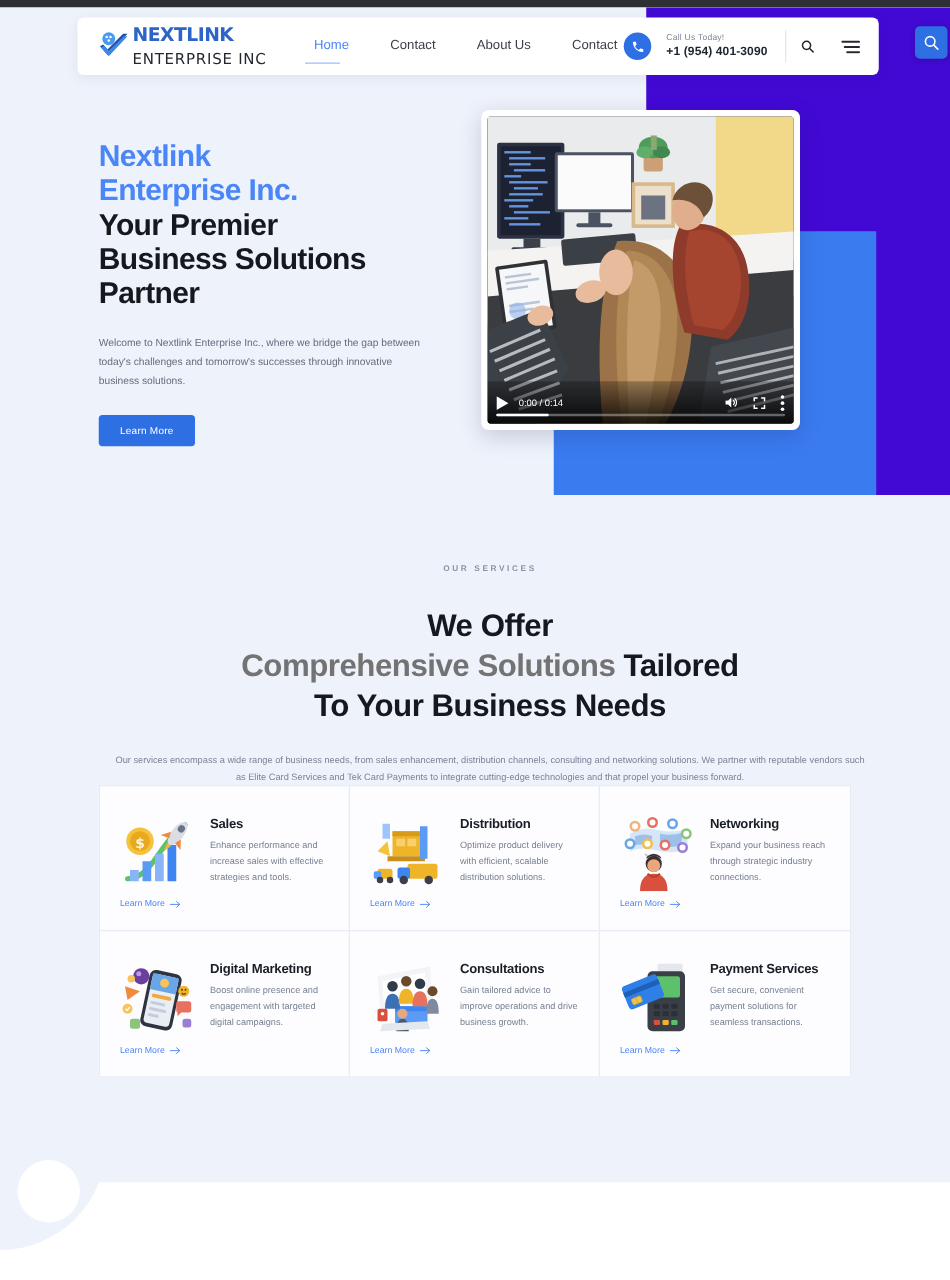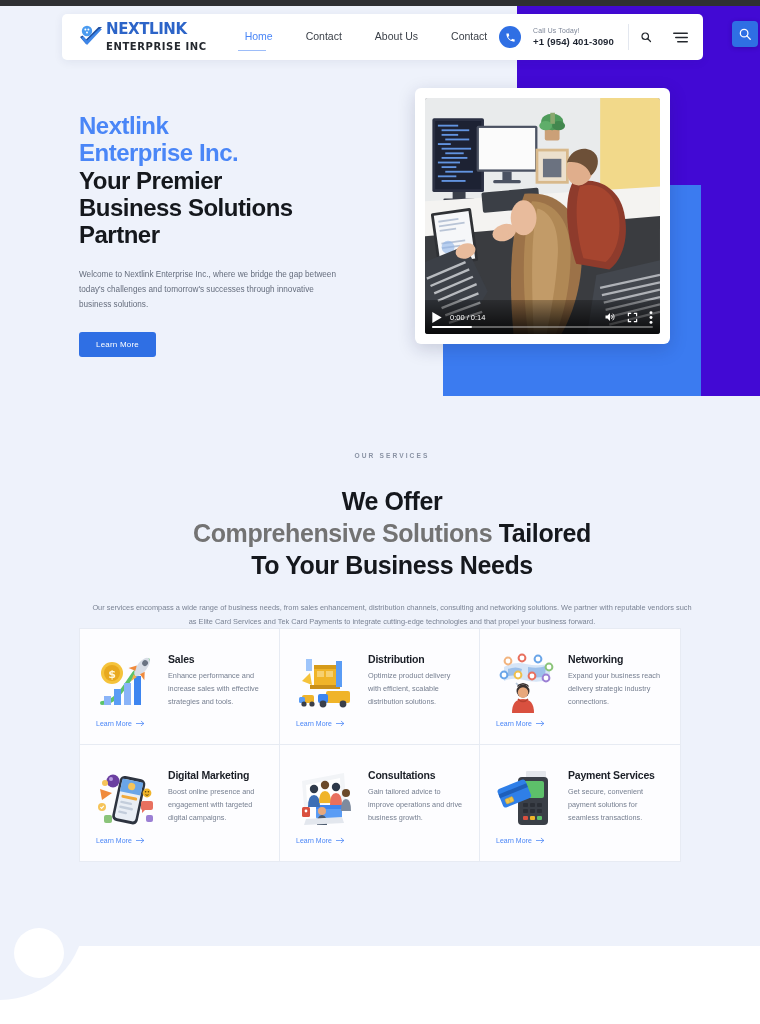--- a/index.html
+++ b/index.html
@@ -29,21 +29,21 @@
     display:flex; align-items:center;
   }
   .logo { display:flex; align-items:center; margin-left:16px; }
   .logo-mark { position:relative; width:26px; height:24px; flex:0 0 auto; }
   .logo-text { margin-left:2px; line-height:1; }
   .logo-line1 {
     font-weight:bold; font-size:15px; letter-spacing:-0.4px; color:#2c64c8;
     font-family:"DejaVu Sans", sans-serif;
   }
   .logo-line2 {
-    font-weight:bold; font-size:10px; letter-spacing:0.6px; color:#24282e;
+    font-weight:normal; font-size:12px; letter-spacing:0.6px; color:#24282e;
     font-family:"DejaVu Sans", sans-serif; margin-top:5px;
   }
   .nav { display:flex; align-items:center; margin-left:30px; gap:25px; }
   .nav-item { font-size:10.5px; color:#3a3f47; position:relative; padding-bottom:2px; cursor:pointer;padding-left:8px; }
   .nav-item.active { color:#4a86f7; }
   .nav-item.active:after {
     content:""; position:absolute; left:1px; bottom:-7px; width:28px; height:1.5px;
     background:#9dbdf9;
   }
 
@@ -74,22 +74,22 @@
     margin-top:18px; font-size:8.2px; line-height:1.85; color:#656d7d; width:266px;
   }
   .btn-primary {
     display:inline-block; margin-top:20px; background:#2f6fe4; color:#fff;
     font-size:8px; padding:8px 17px; border-radius:3px; border:none; cursor:pointer;
     letter-spacing:.2px;
   }
 
   
   .video-card {
-    position:absolute; left:415px; top:88px; width:255px; height:256px;
-    background:#ffffff; border-radius:6px; padding:10px;
+    position:absolute; left:385px; top:88px; width:255px; height:256px;
+    background:#ffffff; border-radius:6px; padding:5px;
     box-shadow:0 5px 18px rgba(20,30,70,.18);
   }
   .video-inner { position:relative; width:100%; height:100%; border-radius:3px; overflow:hidden; background:#2a2c30; }
   .vid-photo { position:absolute; inset:0; }
 
   .vid-controls {
     position:absolute; left:0; right:0; bottom:0; height:34px;
     background:linear-gradient(to top, rgba(0,0,0,.85), rgba(0,0,0,.25));
     display:flex; align-items:center; padding:0 7px;
   }
@@ -449,21 +449,21 @@
             <circle cx="50" cy="27" r="2.4" fill="#fff"></circle>
           <path d="M20 32 Q25 38 30 34" stroke="#b9c8da" stroke-width="1.4" fill="none"></path>
           <circle cx="27" cy="40" r="6.5" fill="#3a3230"></circle>
           <circle cx="27" cy="41.5" r="5.2" fill="#e8a87c"></circle>
           <path d="M21 36 Q27 31 33 36 Q33 33 27 32 Q21 33 21 36 Z" fill="#3a3230"></path>
           <path d="M16 62 Q16 48 27 48 Q38 48 38 62 Z" fill="#d9503f"></path>
           <path d="M22 48 Q27 53 32 48" stroke="#b8402f" stroke-width="1.6" fill="none"></path>
         </svg>
         <div class="card-body">
           <div class="card-title">Networking</div>
-          <div class="card-desc">Expand your business reach delivery strategic industry connections.</div>
+          <div class="card-desc">Expand your business reach through strategic industry connections.</div>
         </div>
       </div>
       <div class="card-link">
         <span>Learn More</span>
         <svg width="9" height="7" viewBox="0 0 12 8">
           <path d="M0 4h10M7 1l3.5 3L7 7" stroke="#4a86f7" stroke-width="1" fill="none" stroke-linecap="round"></path>
         </svg>
       </div>
     </div>
 

